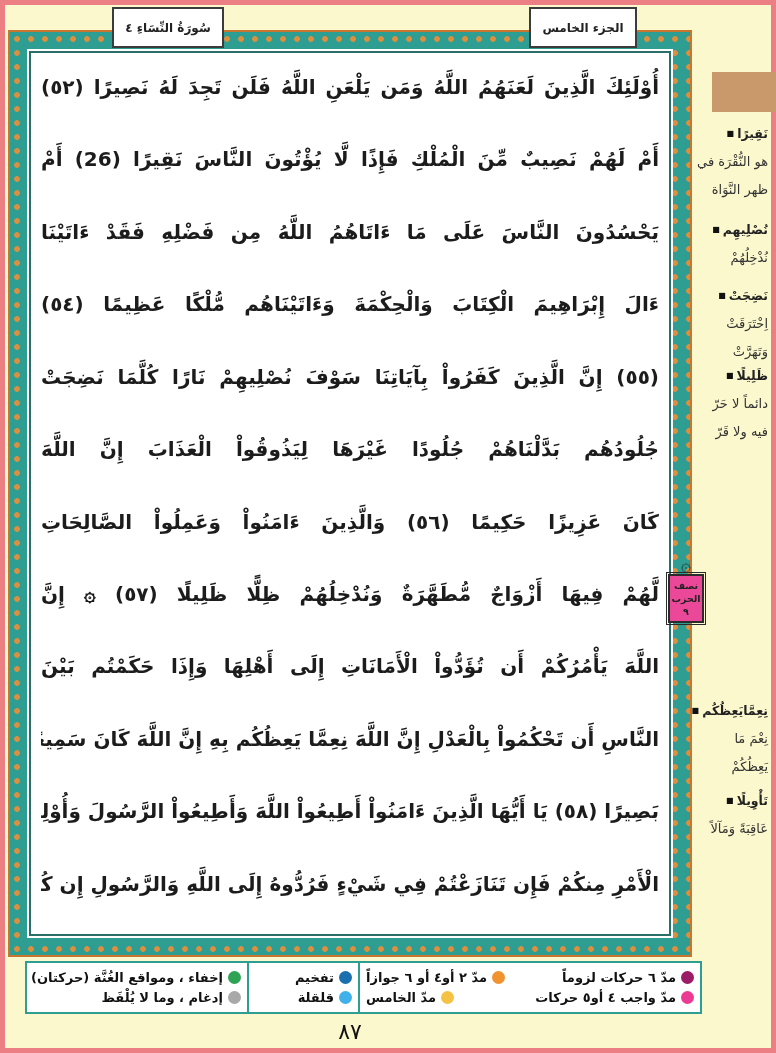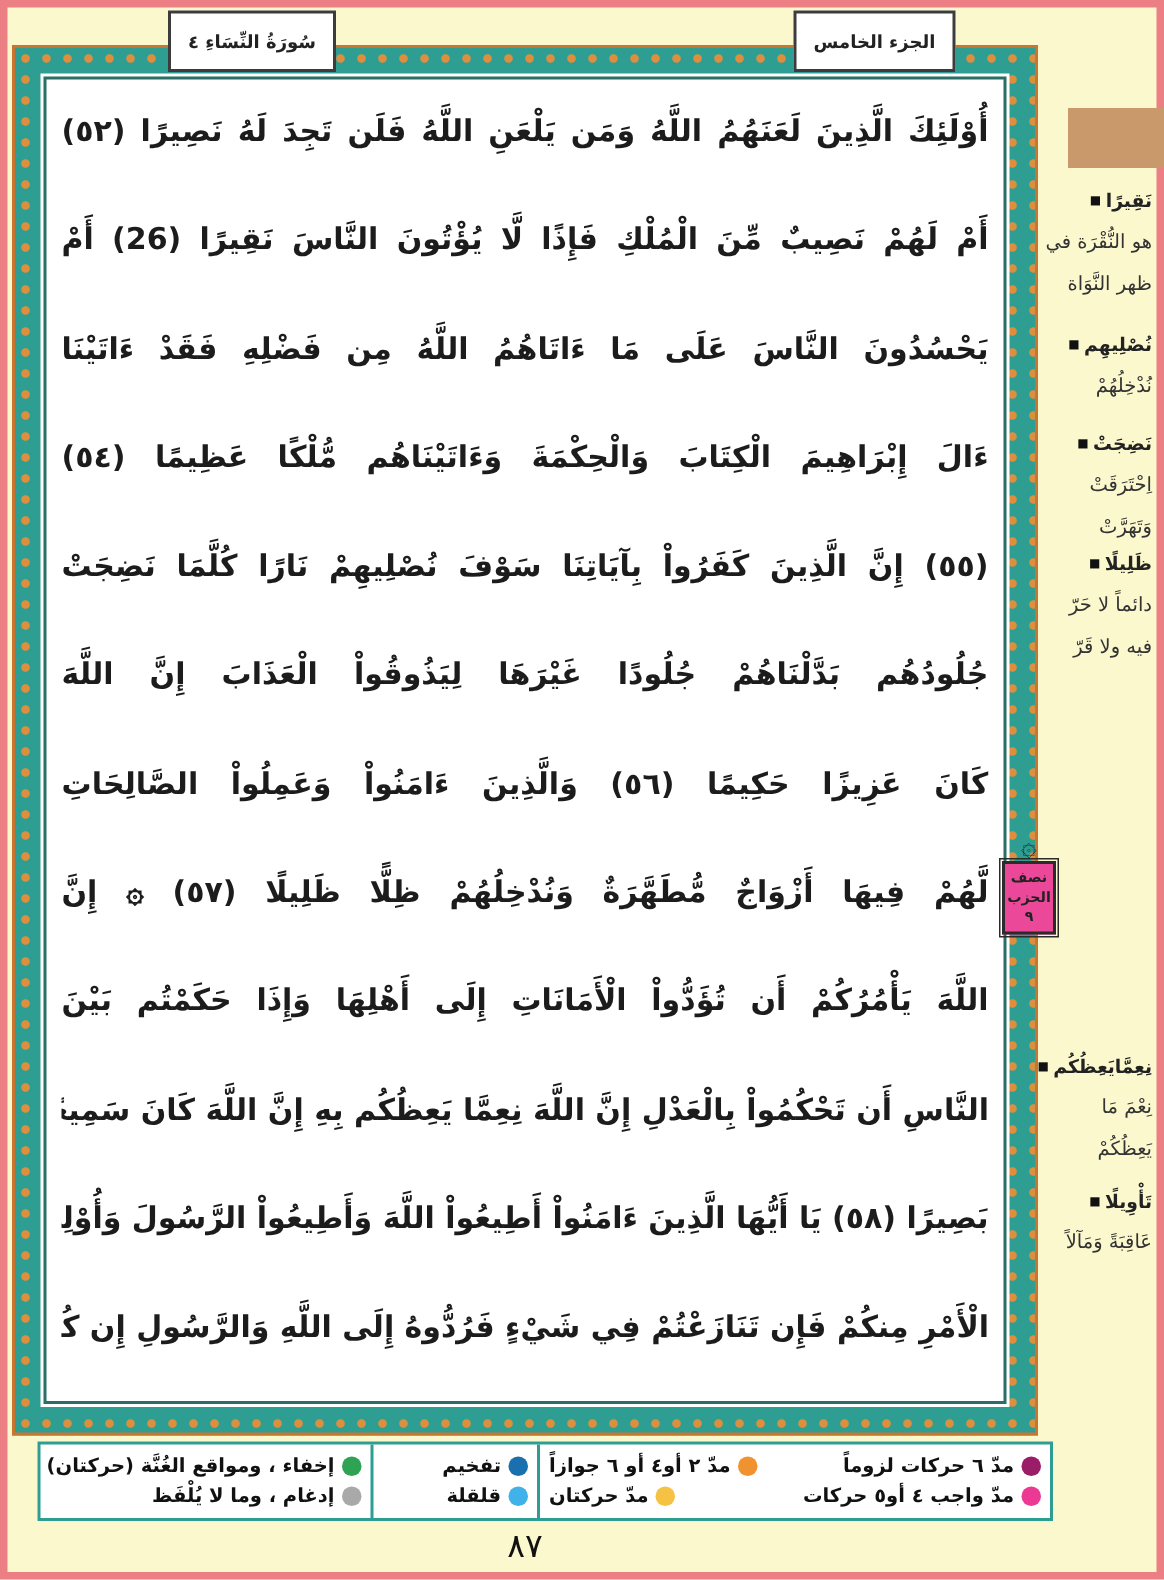--- a/index.html
+++ b/index.html
@@ -205,21 +205,21 @@
         <span class="legend-label">مدّ ٢ أو٤ أو ٦ جوازاً</span>
       </div>
     </div>
     <div class="legend-row">
       <div class="legend-item">
         <span class="dot dot-madd-wajib"></span>
         <span class="legend-label">مدّ واجب ٤ أو٥ حركات</span>
       </div>
       <div class="legend-item">
         <span class="dot dot-madd-tabii"></span>
-        <span class="legend-label">مدّ حركتان</span>
+        <span class="legend-label">مدّ الخامس</span>
       </div>
     </div>
   </div>
 
   <div class="legend-section tafkheem">
     <div class="legend-row single">
       <div class="legend-item">
         <span class="dot dot-tafkheem"></span>
         <span class="legend-label">تفخيم</span>
       </div>

